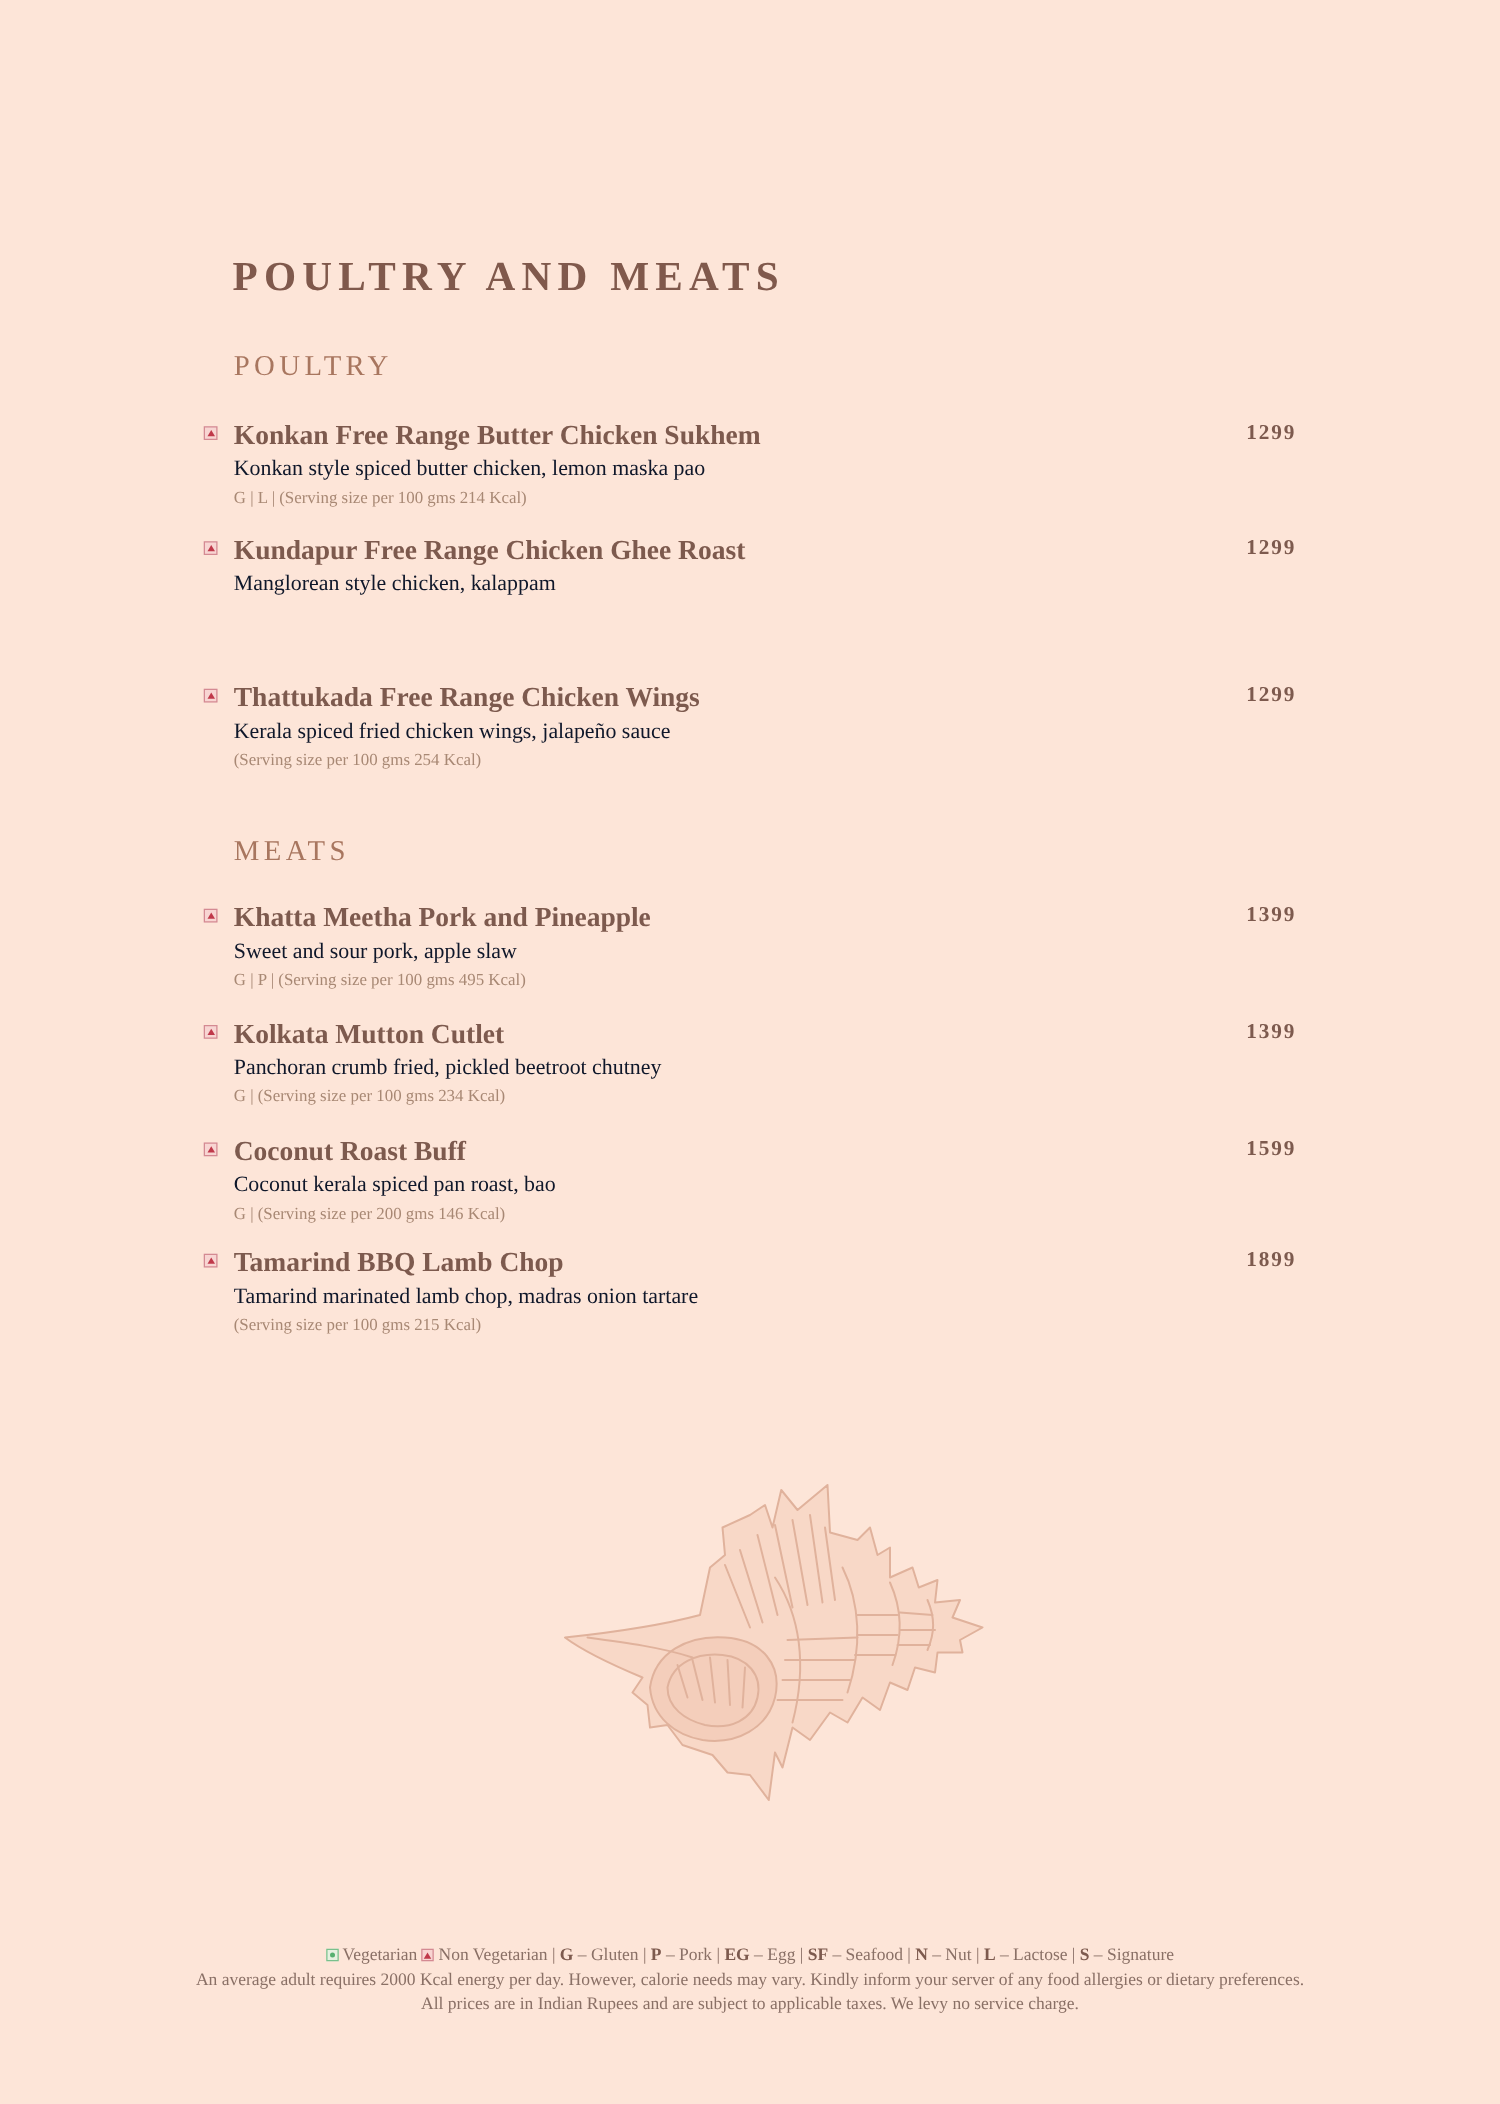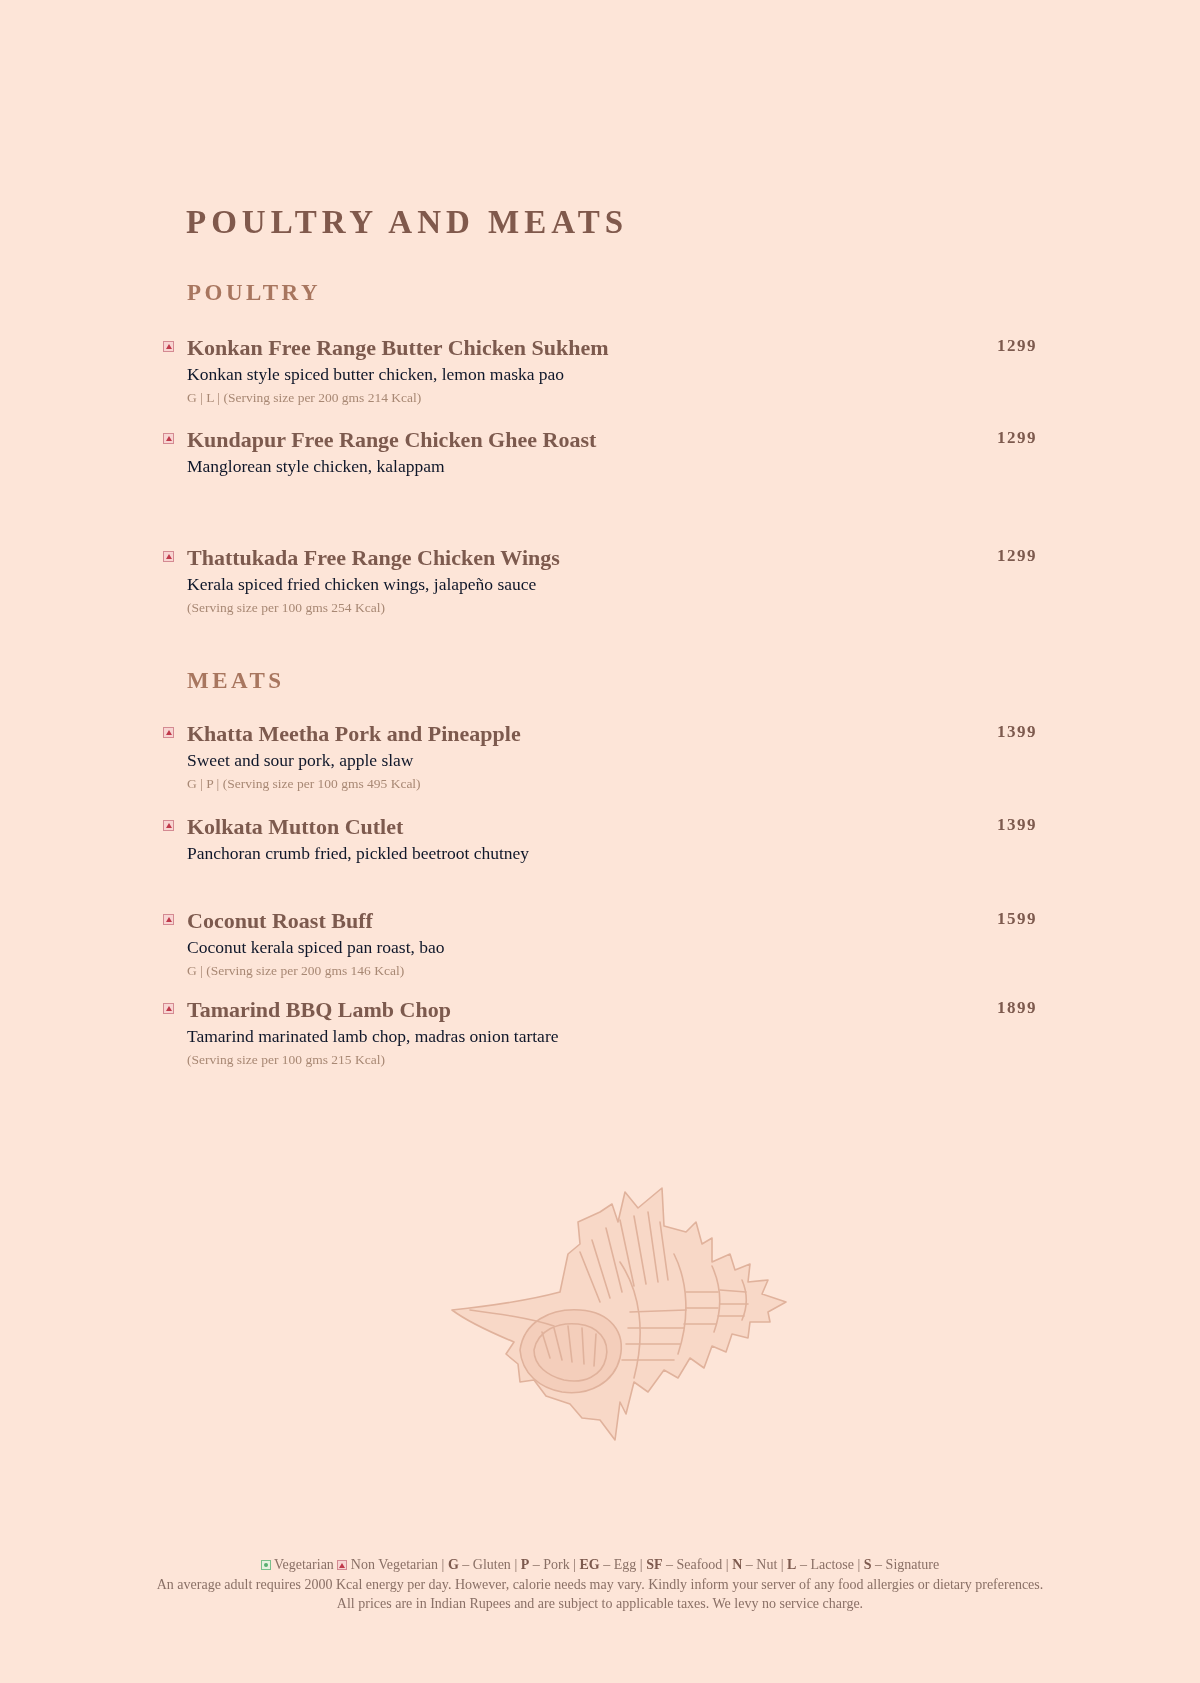--- a/index.html
+++ b/index.html
@@ -22,21 +22,21 @@
       font-size: 33px;
       font-weight: bold;
       letter-spacing: 5px;
       color: #80594c;
       margin: 0;
     }
     .section-heading {
       position: absolute;
       left: 187px;
       font-size: 23px;
-      font-weight: bold;
+      font-weight: normal;
       letter-spacing: 3.5px;
       color: #a8765f;
       margin: 0;
     }
     .menu-item {
       position: absolute;
       left: 163px;
       width: 880px;
     }
     .item-row {
@@ -156,21 +156,21 @@
 
 <h2 class="section-heading" style="top:280px;">POULTRY</h2>
 
 <div class="menu-item" style="top:334px;">
   <div class="item-row">
     <span class="nonveg-icon"></span>
     <span class="item-name">Konkan Free Range Butter Chicken Sukhem</span>
     <span class="item-price">1299</span>
   </div>
   <div class="item-desc">Konkan style spiced butter chicken, lemon maska pao</div>
-  <div class="item-meta">G | L | (Serving size per 200 gms 214 Kcal)</div>
+  <div class="item-meta">G | L | (Serving size per 100 gms 214 Kcal)</div>
 </div>
 
 <div class="menu-item" style="top:426px;">
   <div class="item-row">
     <span class="nonveg-icon"></span>
     <span class="item-name">Kundapur Free Range Chicken Ghee Roast</span>
     <span class="item-price">1299</span>
   </div>
   <div class="item-desc">Manglorean style chicken, kalappam</div>
 </div>
@@ -197,20 +197,21 @@
   <div class="item-meta">G | P | (Serving size per 100 gms 495 Kcal)</div>
 </div>
 
 <div class="menu-item" style="top:813px;">
   <div class="item-row">
     <span class="nonveg-icon"></span>
     <span class="item-name">Kolkata Mutton Cutlet</span>
     <span class="item-price">1399</span>
   </div>
   <div class="item-desc">Panchoran crumb fried, pickled beetroot chutney</div>
+  <div class="item-meta">G | (Serving size per 100 gms 234 Kcal)</div>
 </div>
 
 <div class="menu-item" style="top:907px;">
   <div class="item-row">
     <span class="nonveg-icon"></span>
     <span class="item-name">Coconut Roast Buff</span>
     <span class="item-price">1599</span>
   </div>
   <div class="item-desc">Coconut kerala spiced pan roast, bao</div>
   <div class="item-meta">G | (Serving size per 200 gms 146 Kcal)</div>

